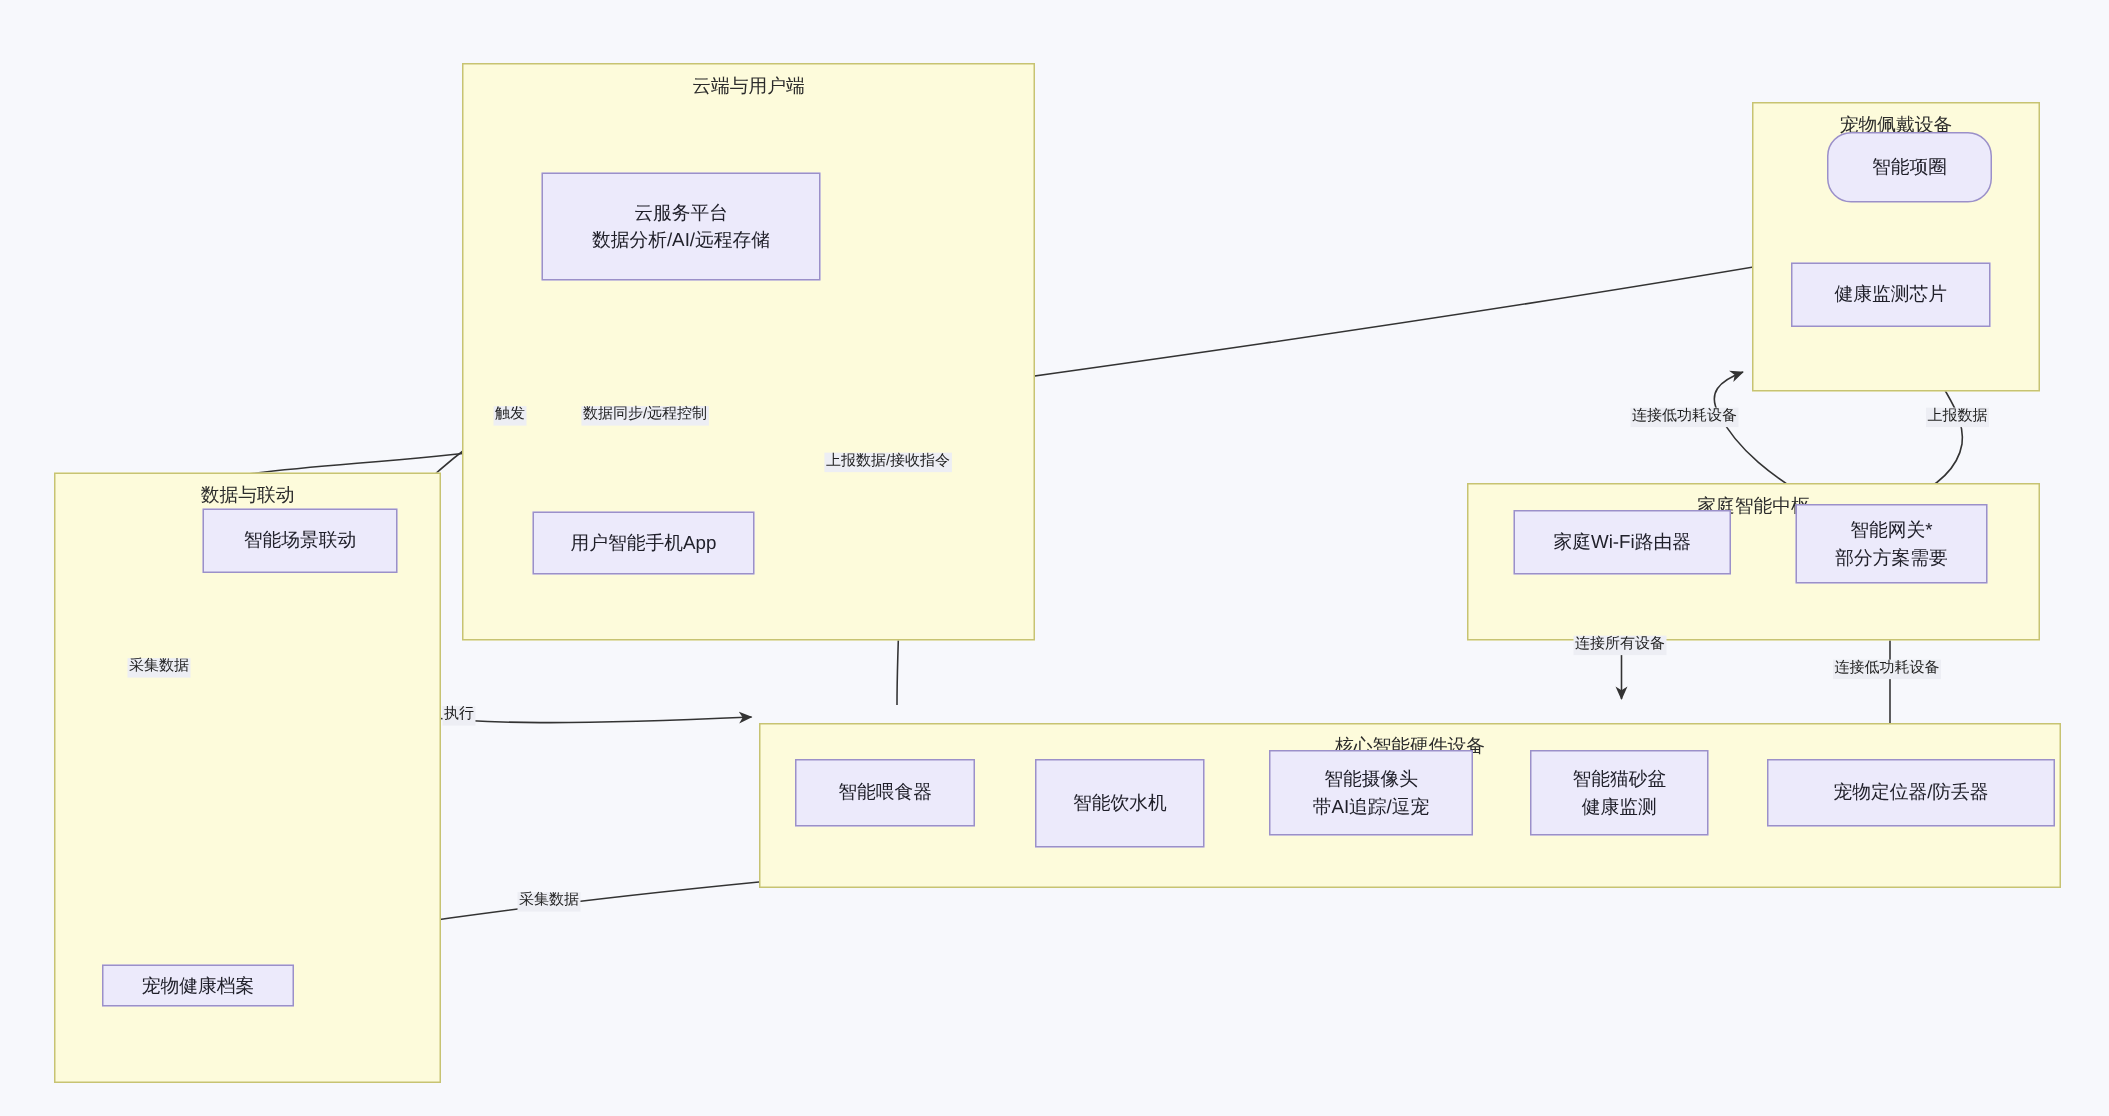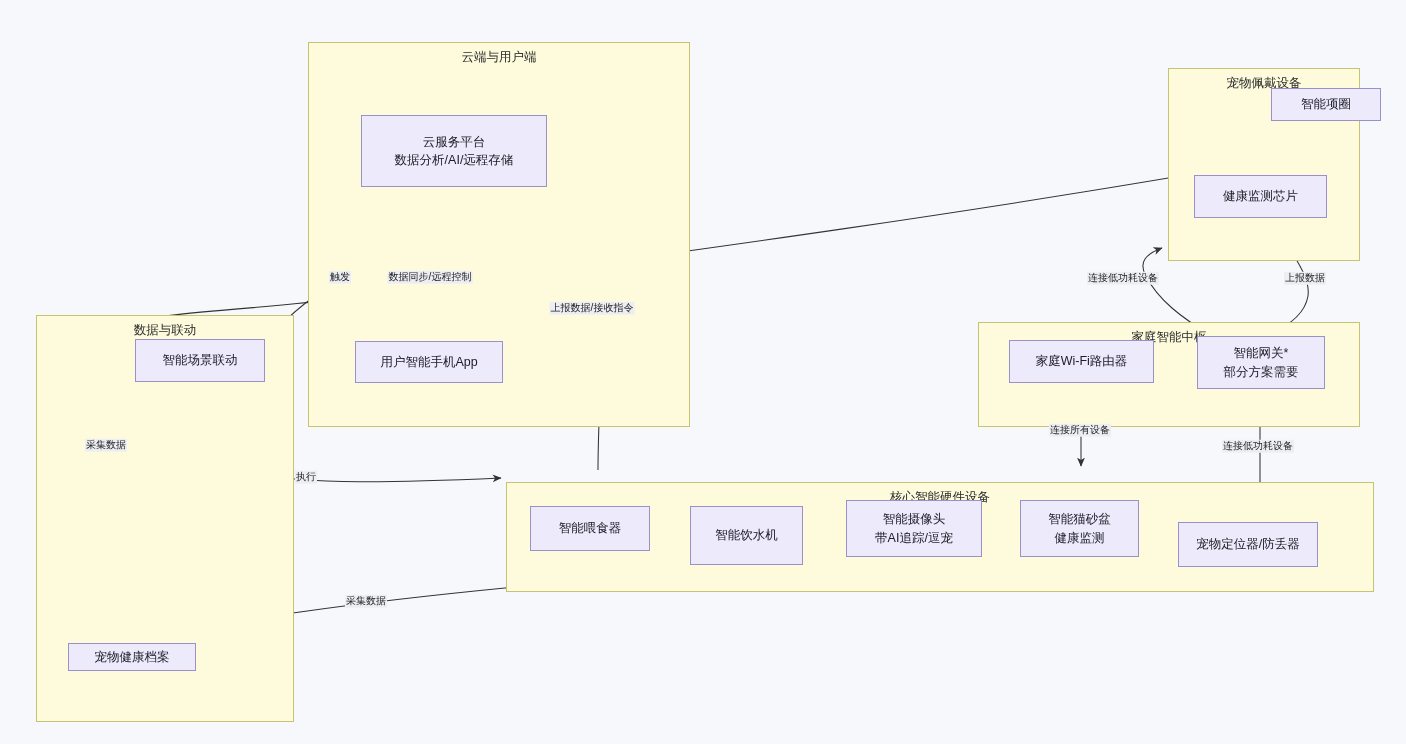--- a/index.html
+++ b/index.html
@@ -114,21 +114,21 @@
 
   <div class="node" style="left:361px;top:115px;width:186px;height:72px;">
     <div>云服务平台</div>
     <div class="l2">数据分析/AI/远程存储</div>
   </div>
 
   <div class="node" style="left:355px;top:341px;width:148px;height:42px;text-align:right;">
     <div>用户智能手机App</div>
   </div>
 
-  <div class="node" style="left:1271px;top:88px;width:110px;height:33px;">
+  <div class="node" style="left:1218px;top:88px;width:110px;height:47px;border-radius:16px;">
     <div>智能项圈</div>
   </div>
 
   <div class="node" style="left:1194px;top:175px;width:133px;height:43px;">
     <div>健康监测芯片</div>
   </div>
 
   <div class="node" style="left:135px;top:339px;width:130px;height:43px;">
     <div>智能场景联动</div>
   </div>
@@ -157,21 +157,21 @@
   <div class="node" style="left:846px;top:500px;width:136px;height:57px;text-align:right;">
     <div>智能摄像头</div>
     <div class="l2">带AI追踪/逗宠</div>
   </div>
 
   <div class="node" style="left:1020px;top:500px;width:119px;height:57px;">
     <div>智能猫砂盆</div>
     <div class="l2">健康监测</div>
   </div>
 
-  <div class="node" style="left:1178px;top:522px;width:140px;height:45px;">
+  <div class="node" style="left:1178px;top:506px;width:192px;height:45px;">
     <div>宠物定位器/防丢器</div>
   </div>
 
   <div class="edge-label" style="left:340px;top:277px;">触发</div>
   <div class="edge-label" style="left:430px;top:277px;">数据同步/远程控制</div>
   <div class="edge-label" style="left:592px;top:308px;">上报数据/接收指令</div>
   <div class="edge-label" style="left:106px;top:445px;">采集数据</div>
   <div class="edge-label" style="left:306px;top:477px;">执行</div>
   <div class="edge-label" style="left:366px;top:601px;">采集数据</div>
   <div class="edge-label" style="left:1123px;top:278px;">连接低功耗设备</div>

